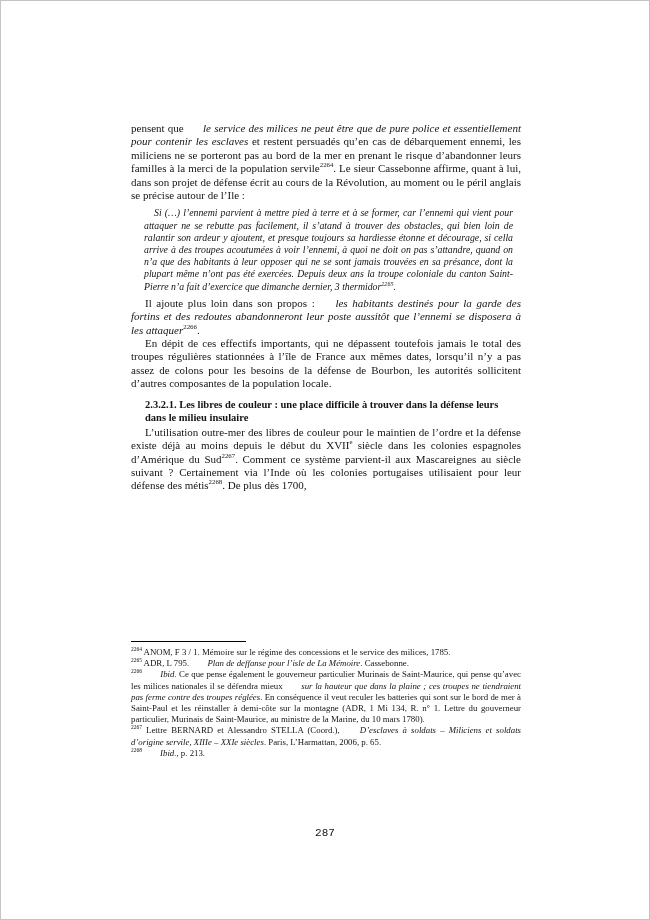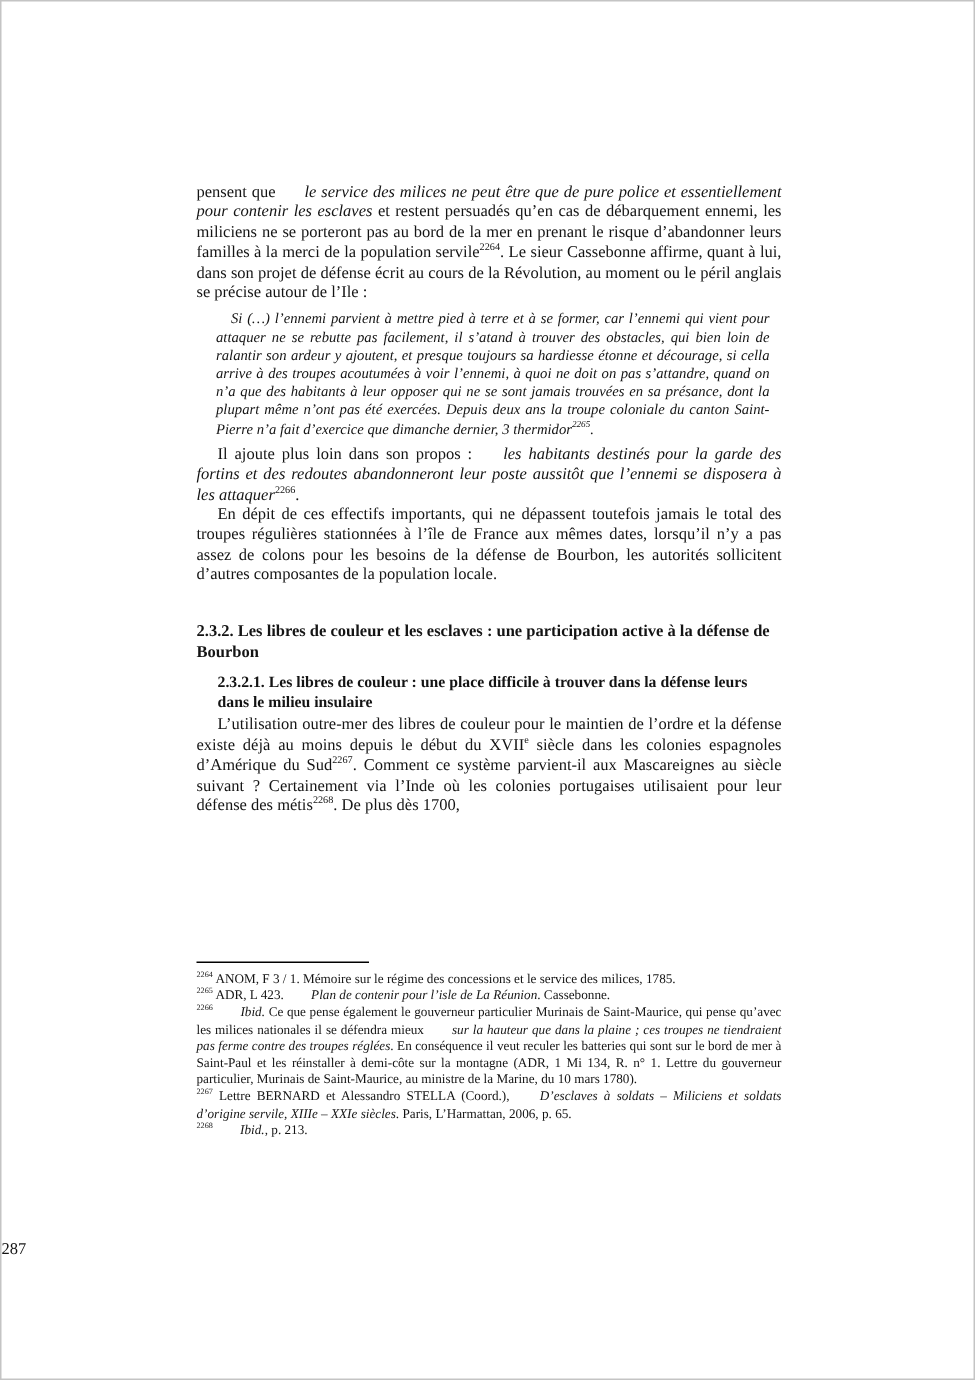--- a/index.html
+++ b/index.html
@@ -43,52 +43,51 @@
   sup.fnref{font-size:0.62em;vertical-align:super;line-height:0;}
   .footnotes{
     position:absolute;
     left:130px;top:640px;width:390px;
     text-align:justify;
   }
   .fnrule{width:115px;border-top:1px solid #000;margin:0 0 5px 0;}
   .fn{margin:0;font-size:8.8px;line-height:11.2px;}
   .pageno{
     position:absolute;top:826px;left:0;width:100%;
-    font-size:11px;
+    text-align:center;font-size:11px;font-family:Liberation Mono, monospace;
   }
 </style>
 </head>
 <body>
 
 <div class="sheet">
 
   <main class="text-col">
 
     <p class="bp first"><span>pensent que </span><em>le service des milices ne peut être que de pure police et essentiellement pour contenir les esclaves</em><span> et restent persuadés qu’en cas de débarquement ennemi, les miliciens ne se porteront pas au bord de la mer en prenant le risque d’abandonner leurs familles à la merci de la population servile</span><sup class="fnref">2264</sup><span>. Le sieur Cassebonne affirme, quant à lui, dans son projet de défense écrit au cours de la Révolution, au moment ou le péril anglais se précise autour de l’Ile :</span></p>
 
     <blockquote class="quote"><span>Si (…) l’ennemi parvient à mettre pied à terre et à se former, car l’ennemi qui vient pour attaquer ne se rebutte pas facilement, il s’atand à trouver des obstacles, qui bien loin de ralantir son ardeur y ajoutent, et presque toujours sa hardiesse étonne et décourage, si cella arrive à des troupes acoutumées à voir l’ennemi, à quoi ne doit on pas s’attandre, quand on n’a que des habitants à leur opposer qui ne se sont jamais trouvées en sa présance, dont la plupart même n’ont pas été exercées. Depuis deux ans la troupe coloniale du canton Saint-Pierre n’a fait d’exercice que dimanche dernier, 3 thermidor</span><sup class="fnref">2265</sup><span>.</span></blockquote>
 
     <p class="bp"><span>Il ajoute plus loin dans son propos : </span><em>les habitants destinés pour la garde des fortins et des redoutes abandonneront leur poste aussitôt que l’ennemi se disposera à les attaquer</em><sup class="fnref">2266</sup><span>.</span></p>
 
     <p class="bp"><span>En dépit de ces effectifs importants, qui ne dépassent toutefois jamais le total des troupes régulières stationnées à l’île de France aux mêmes dates, lorsqu’il n’y a pas assez de colons pour les besoins de la défense de Bourbon, les autorités sollicitent d’autres composantes de la population locale.</span></p>
 
-    <h2 class="h-main">2.3.2. Les libres de couleur et les esclaves : une participation active à la défense de Bourbon</h2>
 
     <h3 class="h-sub">2.3.2.1. Les libres de couleur : une place difficile à trouver dans la défense leurs dans le milieu insulaire</h3>
 
     <p class="bp after-h"><span>L’utilisation outre-mer des libres de couleur pour le maintien de l’ordre et la défense existe déjà au moins depuis le début du XVII</span><sup class="fnref">e</sup><span> siècle dans les colonies espagnoles d’Amérique du Sud</span><sup class="fnref">2267</sup><span>. Comment ce système parvient-il aux Mascareignes au siècle suivant ? Certainement via l’Inde où les colonies portugaises utilisaient pour leur défense des métis</span><sup class="fnref">2268</sup><span>. De plus dès 1700,</span></p>
 
   </main>
 
   <section class="footnotes">
     <div class="fnrule"></div>
 
     <p class="fn"><sup class="fnref">2264</sup><span> ANOM, F 3 / 1. Mémoire sur le régime des concessions et le service des milices, 1785.</span></p>
 
-    <p class="fn"><sup class="fnref">2265</sup><span> ADR, L 423. </span><em>Plan de contenir pour l’isle de La Réunion</em><span>. Cassebonne.</span></p>
+    <p class="fn"><sup class="fnref">2265</sup><span> ADR, L 795. </span><em>Plan de deffanse pour l’isle de La Mémoire</em><span>. Cassebonne.</span></p>
 
     <p class="fn"><sup class="fnref">2266</sup><span> </span><em>Ibid.</em><span> Ce que pense également le gouverneur particulier Murinais de Saint-Maurice, qui pense qu’avec les milices nationales il se défendra mieux </span><em>sur la hauteur que dans la plaine ; ces troupes ne tiendraient pas ferme contre des troupes réglées</em><span>. En conséquence il veut reculer les batteries qui sont sur le bord de mer à Saint-Paul et les réinstaller à demi-côte sur la montagne (ADR, 1 Mi 134, R. n° 1. Lettre du gouverneur particulier, Murinais de Saint-Maurice, au ministre de la Marine, du 10 mars 1780).</span></p>
 
     <p class="fn"><sup class="fnref">2267</sup><span> Lettre BERNARD et Alessandro STELLA (Coord.), </span><em>D’esclaves à soldats – Miliciens et soldats d’origine servile, XIIIe – XXIe siècles</em><span>. Paris, L’Harmattan, 2006, p. 65.</span></p>
 
     <p class="fn"><sup class="fnref">2268</sup><span> </span><em>Ibid.</em><span>, p. 213.</span></p>
   </section>
 
   <div class="pageno">287</div>
 

